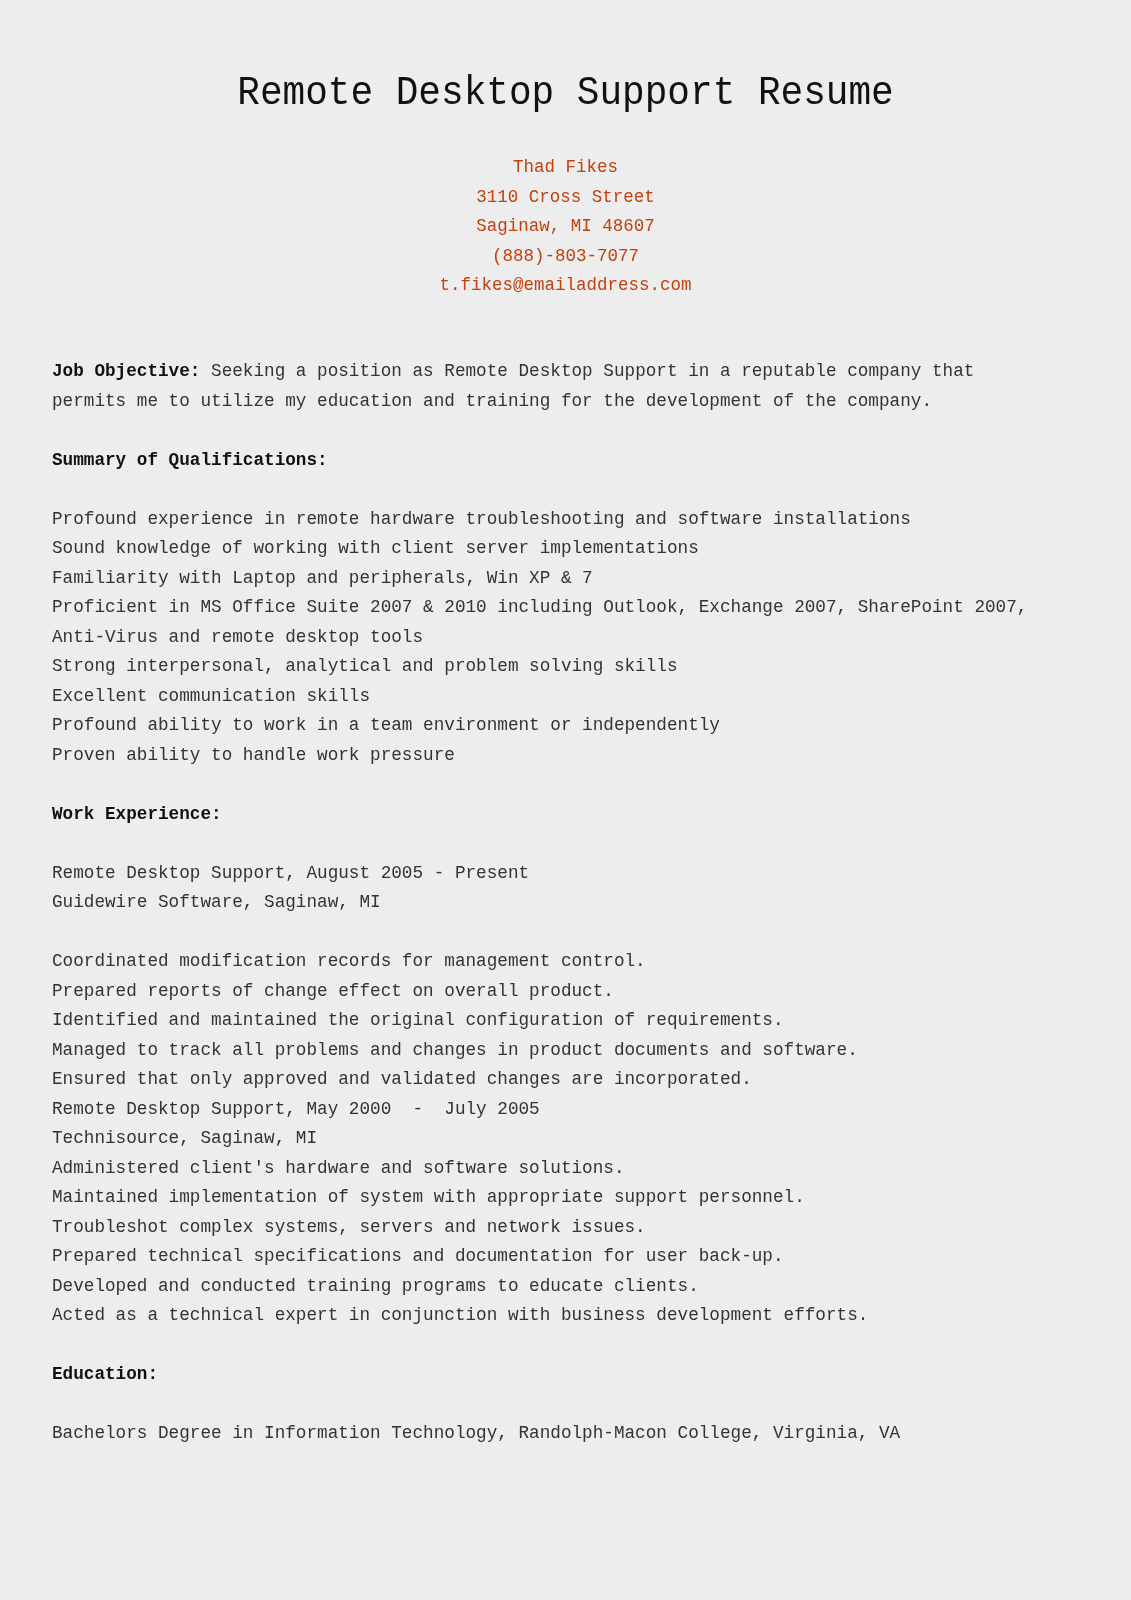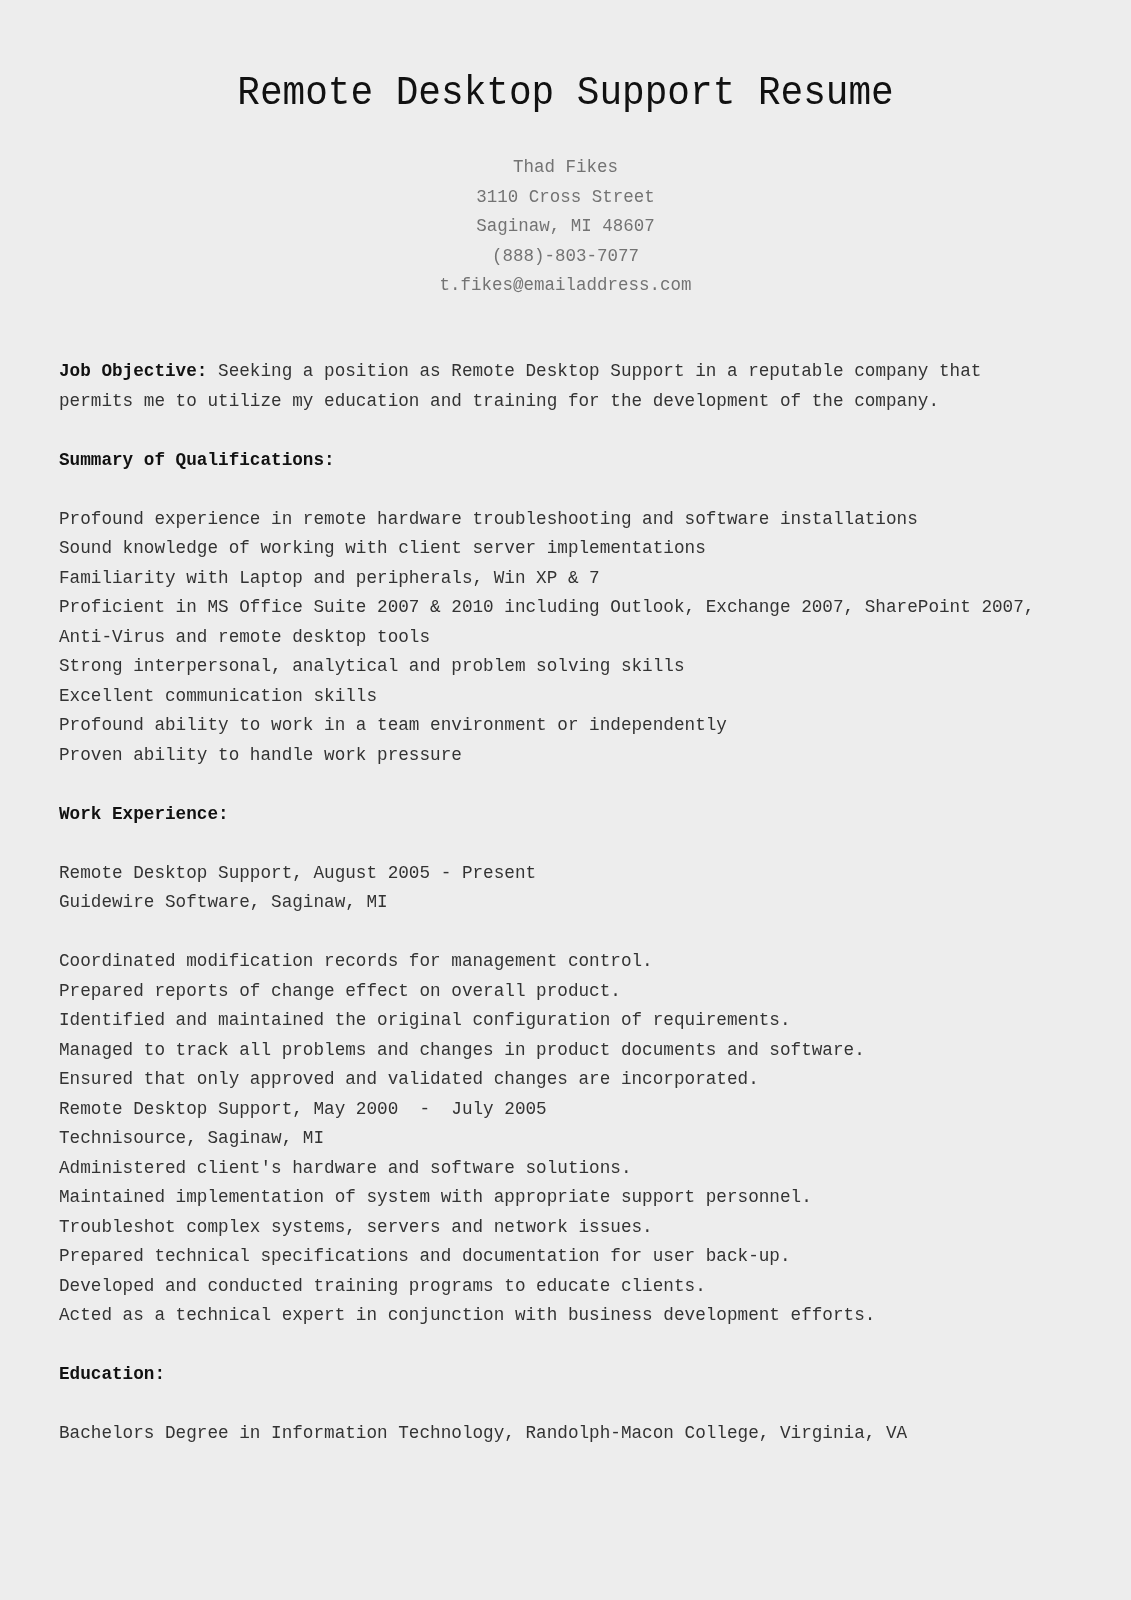--- a/index.html
+++ b/index.html
@@ -16,25 +16,25 @@
       text-align: center;
       font-family: "Liberation Mono", "DejaVu Sans Mono", monospace;
       font-size: 41px; letter-spacing: 0px;
       color: #111;
       transform: scaleX(0.92);
     }
     .contact {
       position: absolute; left: 0; width: 1131px; top: 153px;
       text-align: center;
       font-size: 19px; line-height: 29.5px;
-      color: #737373;
+      color: #c2410c;
     }
     .contact div { transform: scaleX(0.92); }
     .body {
-      position: absolute; left: 59px; top: 357px; width: 1010px;
+      position: absolute; left: 52px; top: 357px; width: 1010px;
       font-size: 18.5px; line-height: 29.5px;
       color: #333;
     }
     .line { white-space: pre; transform-origin: left center; transform: scaleX(0.955); }
     .bold { font-weight: bold; color: #111; }
     .gap { height: 29.5px; }
   </style>
 </head>
 <body>
 

